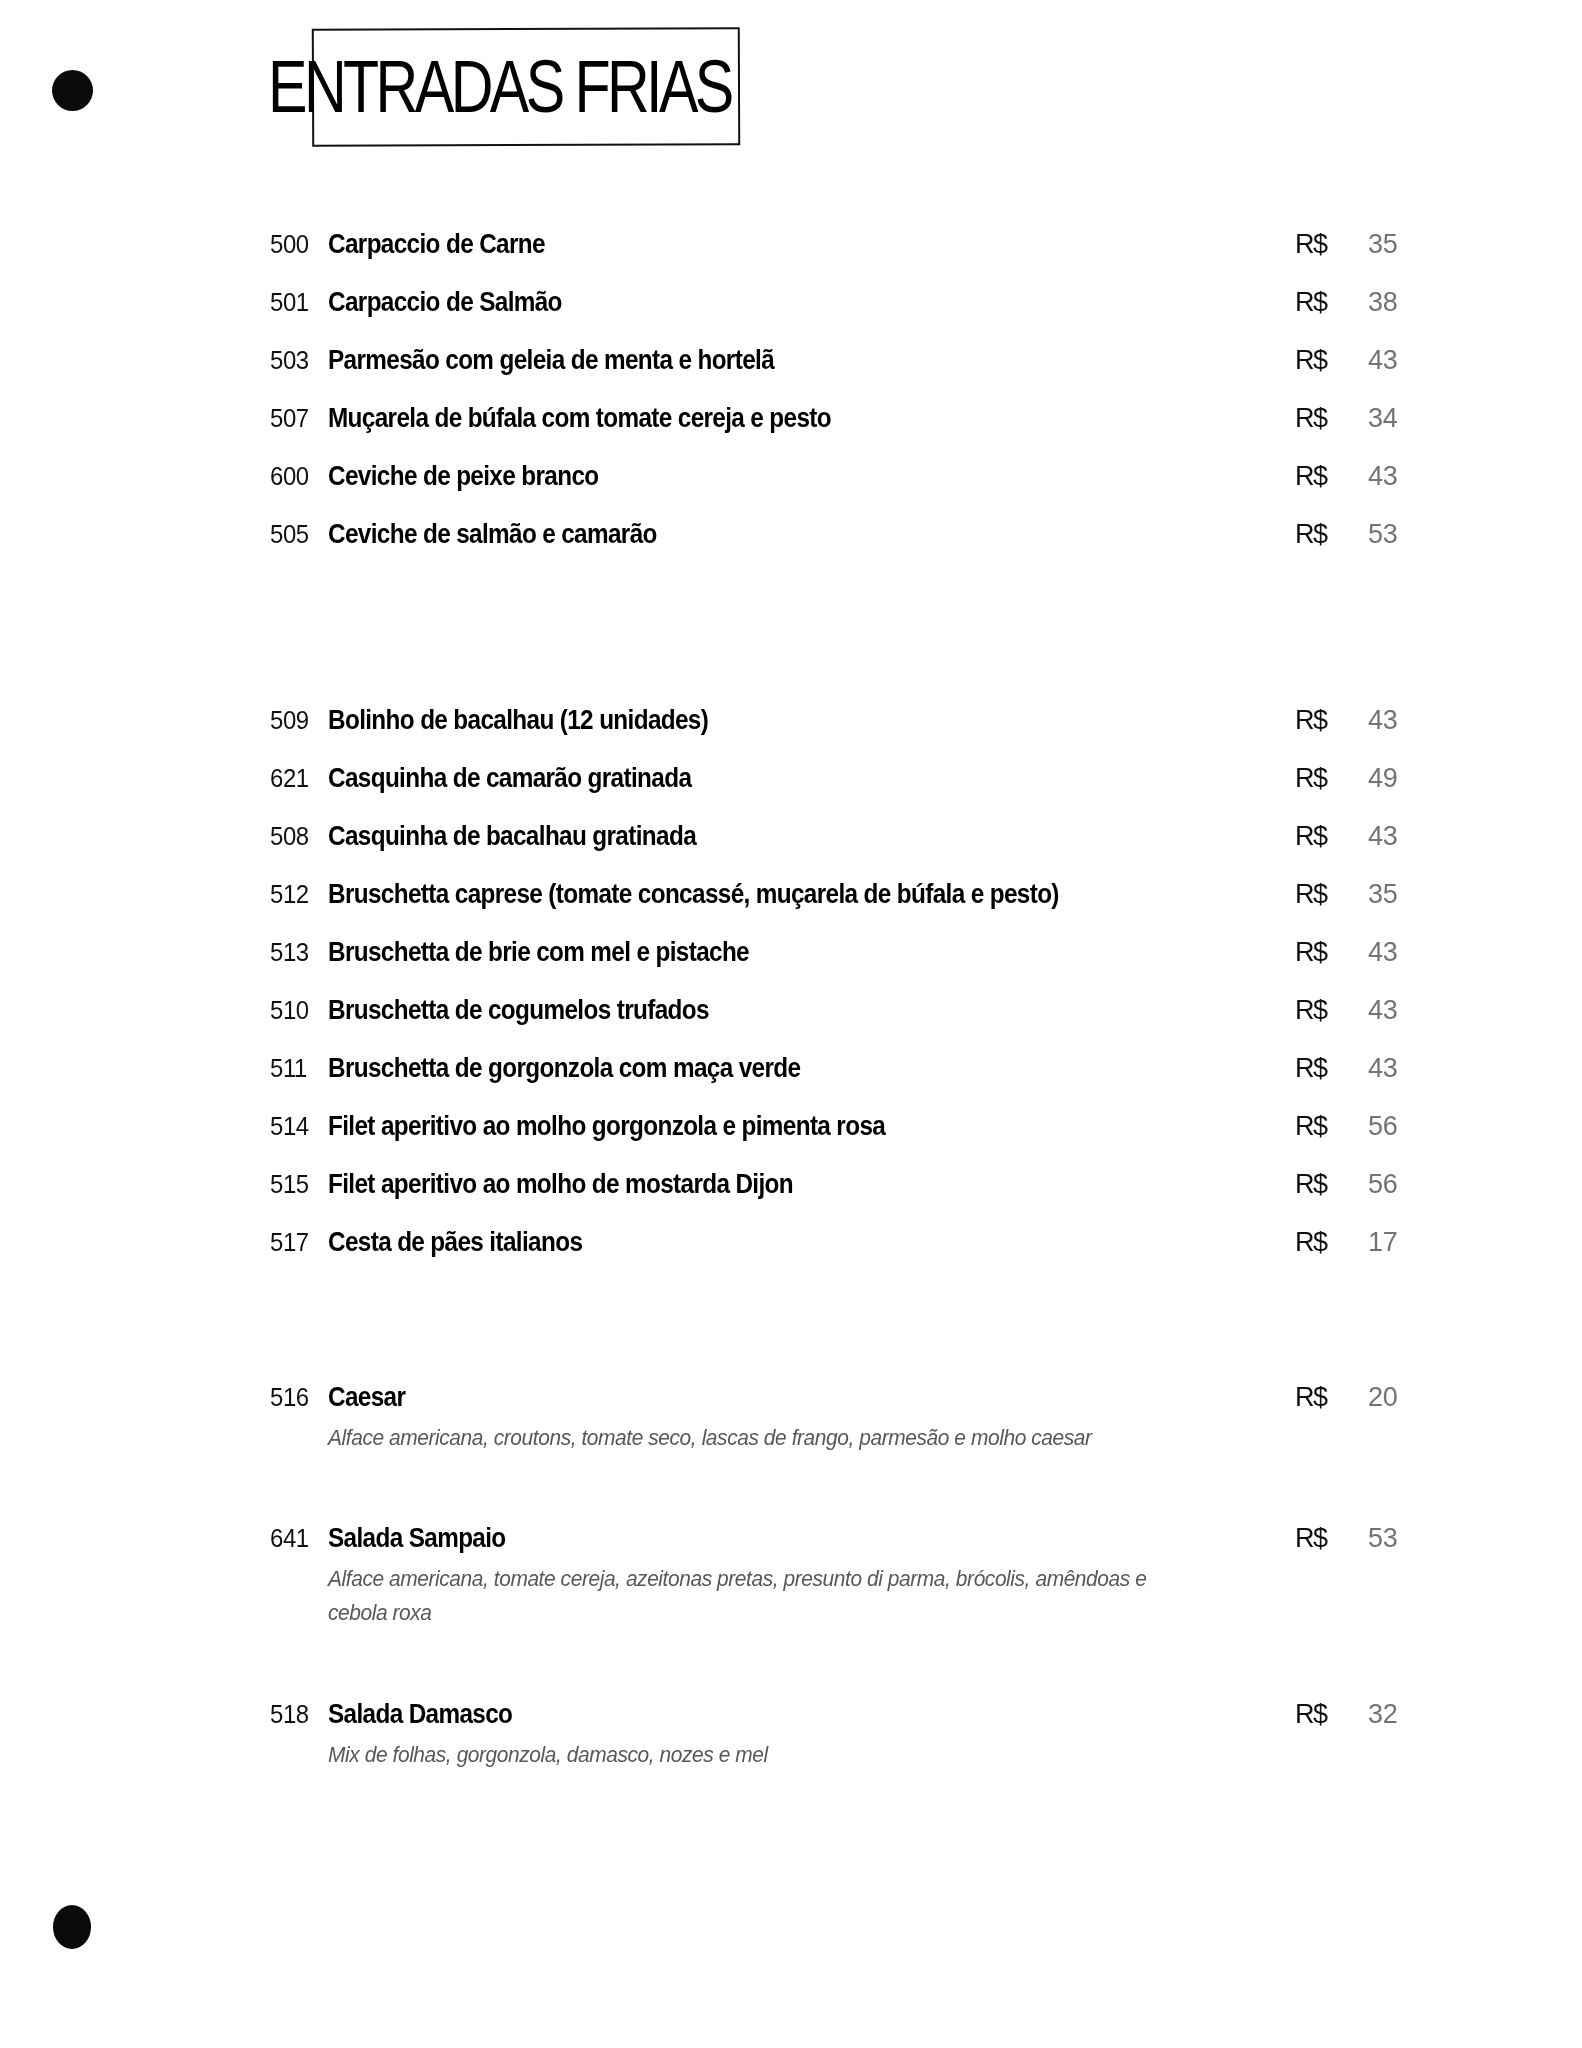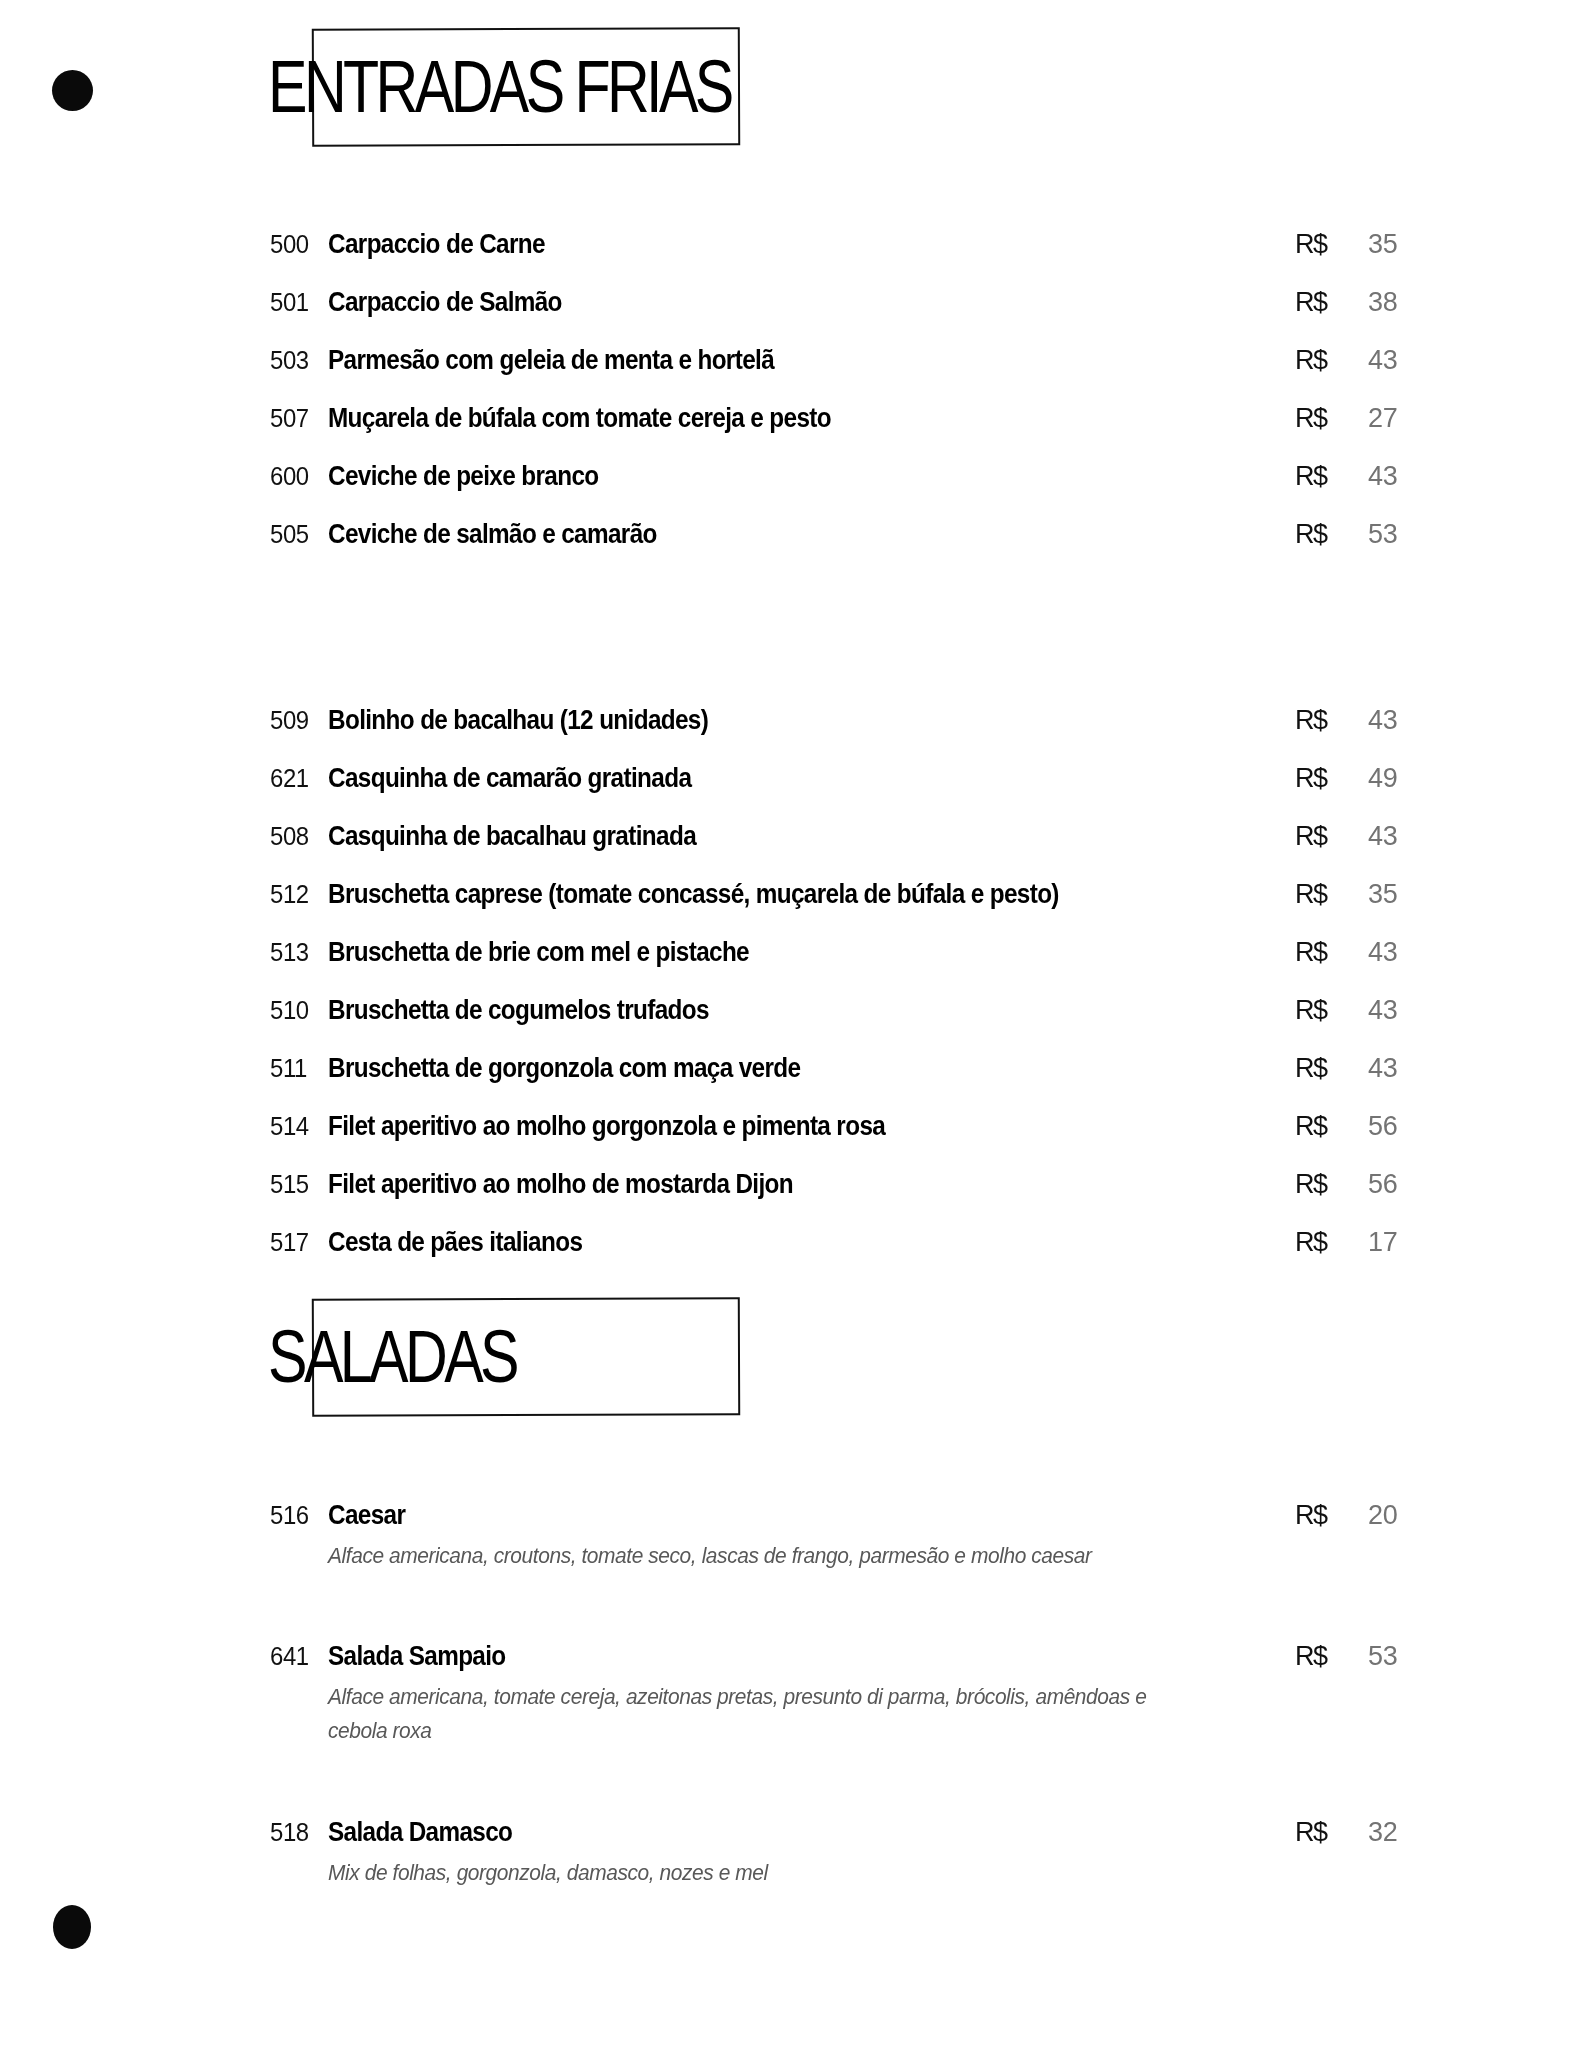--- a/index.html
+++ b/index.html
@@ -198,21 +198,21 @@
       <div class="row">
         <span class="code">503</span>
         <span class="name">Parmesão com geleia de menta e hortelã</span>
         <span class="cur">R$</span>
         <span class="price">43</span>
       </div>
       <div class="row">
         <span class="code">507</span>
         <span class="name">Muçarela de búfala com tomate cereja e pesto</span>
         <span class="cur">R$</span>
-        <span class="price">27</span>
+        <span class="price">34</span>
       </div>
       <div class="row">
         <span class="code">600</span>
         <span class="name">Ceviche de peixe branco</span>
         <span class="cur">R$</span>
         <span class="price">43</span>
       </div>
       <div class="row">
         <span class="code">505</span>
         <span class="name">Ceviche de salmão e camarão</span>
@@ -281,24 +281,20 @@
       </div>
       <div class="row">
         <span class="code">517</span>
         <span class="name">Cesta de pães italianos</span>
         <span class="cur">R$</span>
         <span class="price">17</span>
       </div>
     </div>
 
     <div class="sp-40"></div>
-    <div class="section-head">
-      <div class="head-box"></div>
-      <div class="head-title">SALADAS</div>
-    </div>
     <div class="sp-56"></div>
 
     <div class="items">
       <div class="row with-desc">
         <div class="row-main">
           <span class="code">516</span>
           <span class="name">Caesar</span>
           <span class="cur">R$</span>
           <span class="price">20</span>
         </div>

